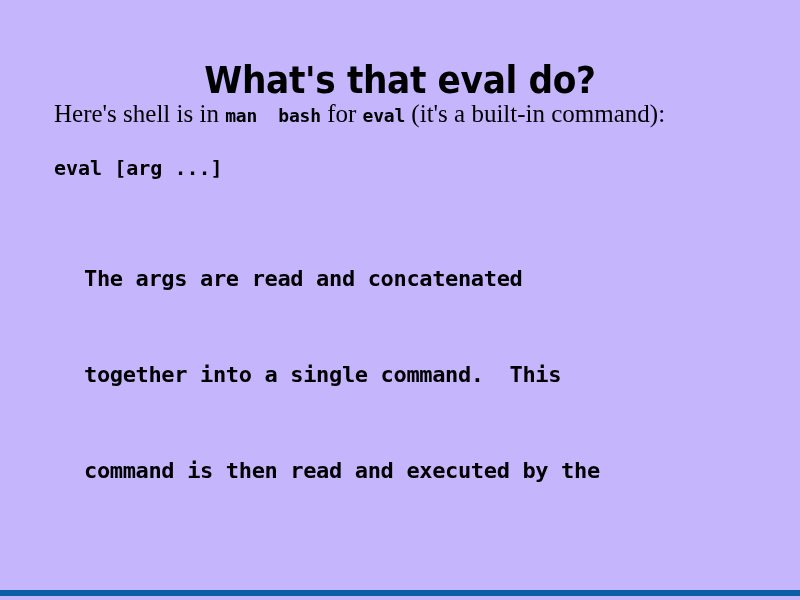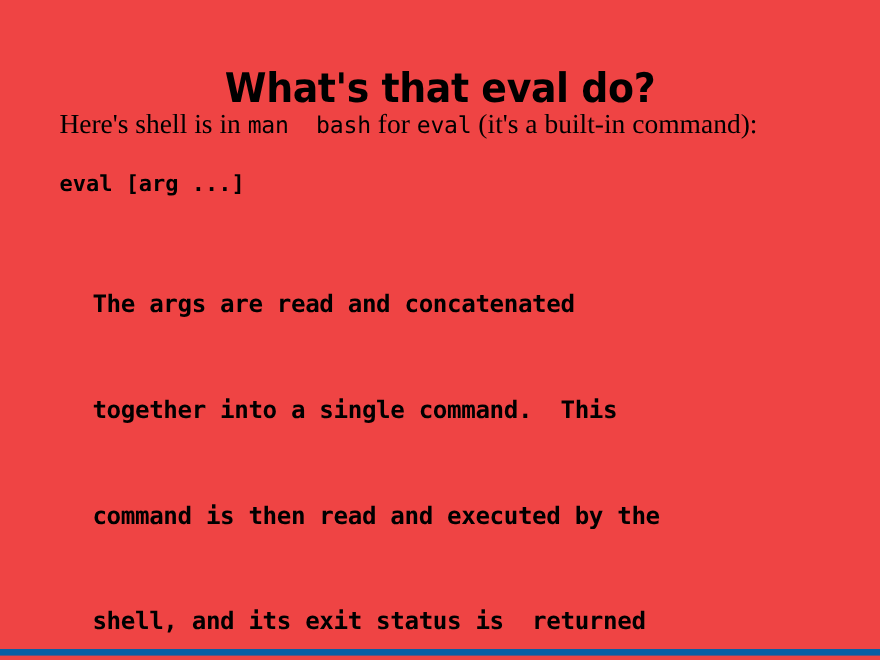--- a/index.html
+++ b/index.html
@@ -51,22 +51,22 @@
     font-family: "Liberation Serif", serif;
     font-size: 25px;
     line-height: 31px;
     color: #000000;
     margin: 0;
     text-align: left;
   }
 
   .para .code {
     font-family: "DejaVu Sans Mono", monospace;
-    font-weight: normal;
-    font-size: 21px;
+    font-weight: bold;
+    font-size: 18px;
     letter-spacing: -0.2px;
     white-space: pre;
   }
 
   
   .signature {
     font-family: "DejaVu Sans Mono", monospace;
     font-weight: bold;
     font-size: 20px;
     line-height: 30px;
@@ -99,35 +99,34 @@
     position: absolute;
     left: 0;
     bottom: 4px;
     width: 800px;
     height: 6px;
   }
 </style>
 </head>
 <body>
 
-<div id="slide" style="background: #ef4444;">
+<div id="slide" style="background: #c4b5fd;">
 
   <h1 class="slide-title">What's that eval do?</h1>
 
   <div class="body-region">
 
     <p class="para"><span>Here's shell is in </span><span class="code">man  bash</span><span> for </span><span class="code">eval</span><span> (it's a built-in command):</span></p>
 
     <p class="signature">eval [arg ...]</p>
 
     <div class="manblock">
       <span class="mline">The args are read and concatenated</span>
       <span class="mline">together into a single command.  This</span>
       <span class="mline">command is then read and executed by the</span>
-      <span class="mline">shell, and its exit status is  returned</span>
       
       
       
     </div>
 
   </div>
 
   <div class="footer-bar" style="background: rgb(10, 95, 165);"></div>
 
 </div>

